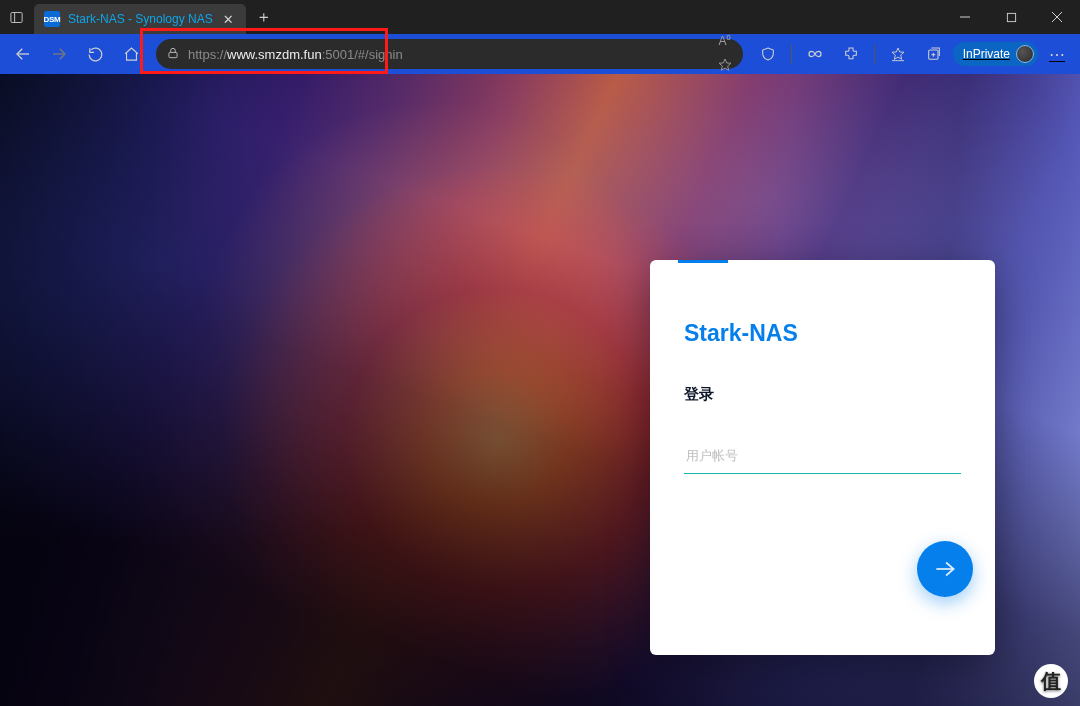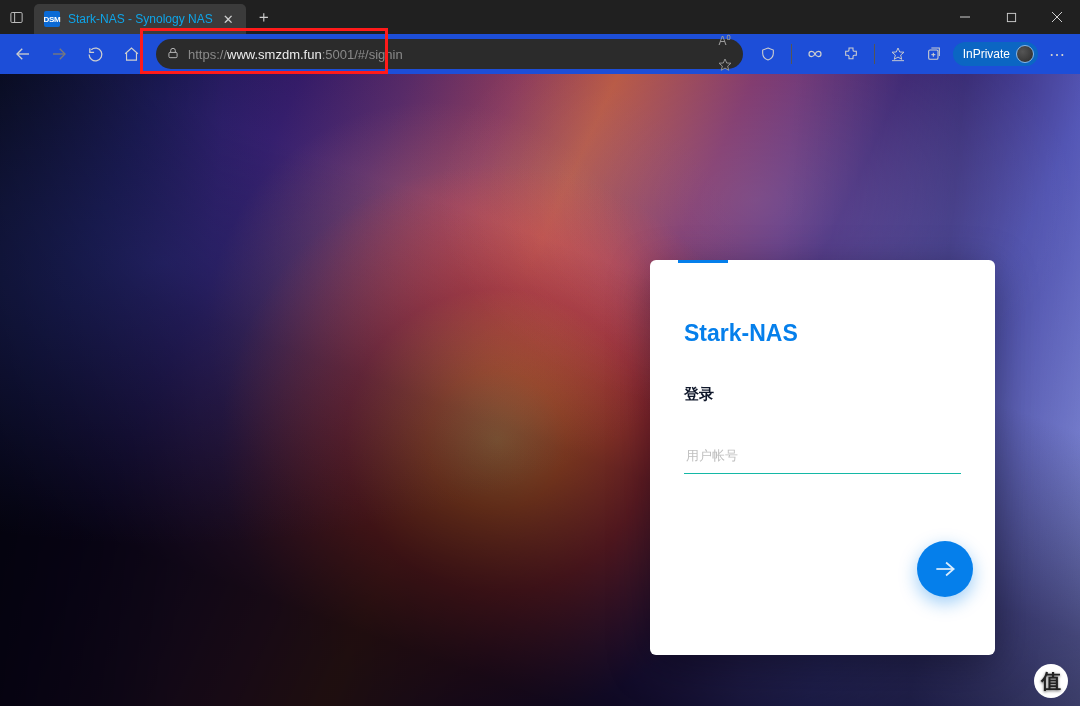--- a/index.html
+++ b/index.html
@@ -23,21 +23,21 @@
   .toolbar { height: 40px; background: #1d4ed8; display: flex; align-items: center; padding: 0 6px; gap: 2px; position: relative; }
   .tool-btn { width: 34px; height: 32px; display: flex; align-items: center; justify-content: center; border-radius: 3px; }
   .tool-btn svg { stroke: #cfcfcf; fill: none; }
   .tool-btn.dim svg { stroke: #7a7a7a; }
   .addr { flex: 1; display: flex; align-items: center; height: 30px; background: #2b2b2b; border-radius: 15px; padding: 0 10px; gap: 8px; margin: 0 6px; color: #8a8a8a; font-size: 13px; min-width: 0; }
   .addr .lock svg { stroke: #bdbdbd; }
   .addr .url { white-space: nowrap; overflow: hidden; text-overflow: ellipsis; }
   .addr .url .host { color: #ededed; }
   .addr-right { margin-left: auto; display:flex; align-items:center; gap:8px; color:#9a9a9a;flex-direction:column; }
   .addr-right .ax { font-size: 12px; }
-  .right-tools { display: flex; align-items: center; gap: 2px; }
+  .right-tools { display: flex; align-items: center; gap: 2px; text-decoration: underline; }
   .sep { width: 1px; height: 20px; background: #555; margin: 0 4px; }
   .inprivate { display: flex; align-items: center; background: #0b66c3; color: #fff; font-size: 12px; height: 24px; border-radius: 14px; padding: 0 4px 0 10px; gap: 6px; }
   .inprivate .avatar { width: 18px; height: 18px; border-radius: 50%; background: radial-gradient(circle at 35% 35%, #555, #2a2a2a); border: 1px solid #88b7e6; }
   .menu-dots { color: #cfcfcf; font-size: 16px; width: 34px; text-align: center; }
 
   .url-highlight { position: absolute; border: 3px solid #ff1a1a; left: 140px; top: 28px; width: 248px; height: 46px; pointer-events: none; z-index: 50; }
 
   
   .viewport { position: relative; width: 100%; height: calc(100% - 74px); overflow: hidden; }
   .bg { position: absolute; inset: 0;

